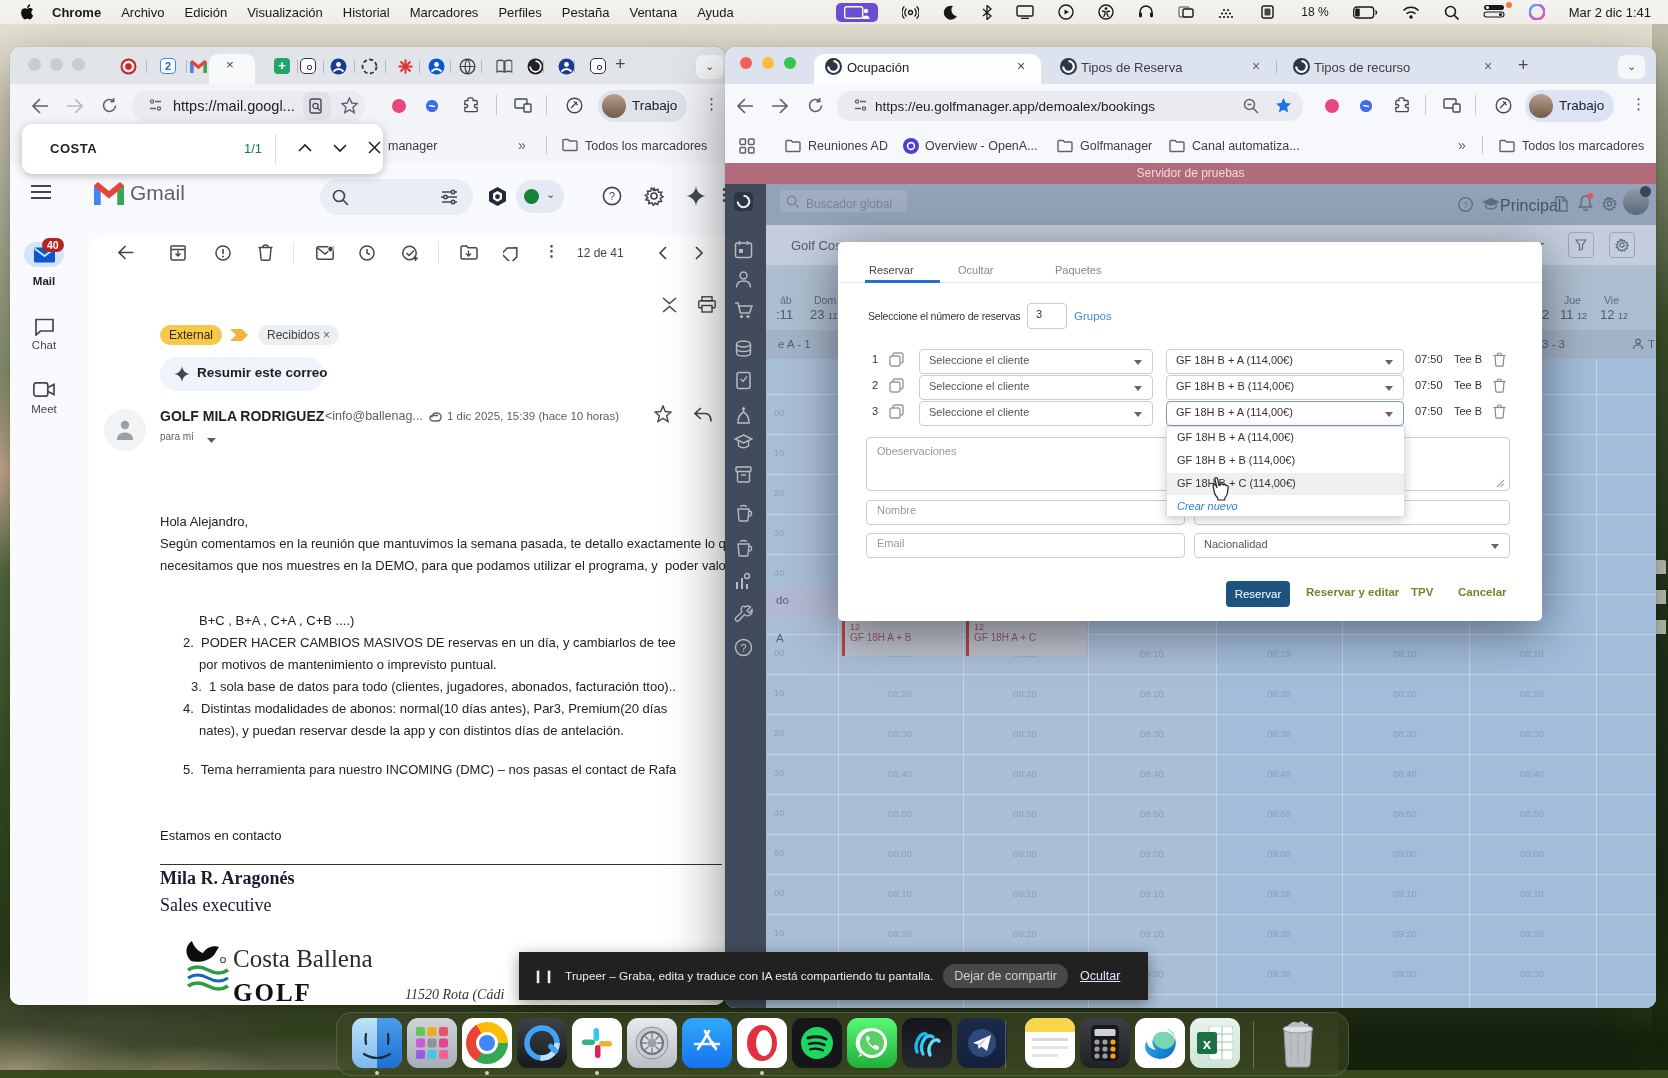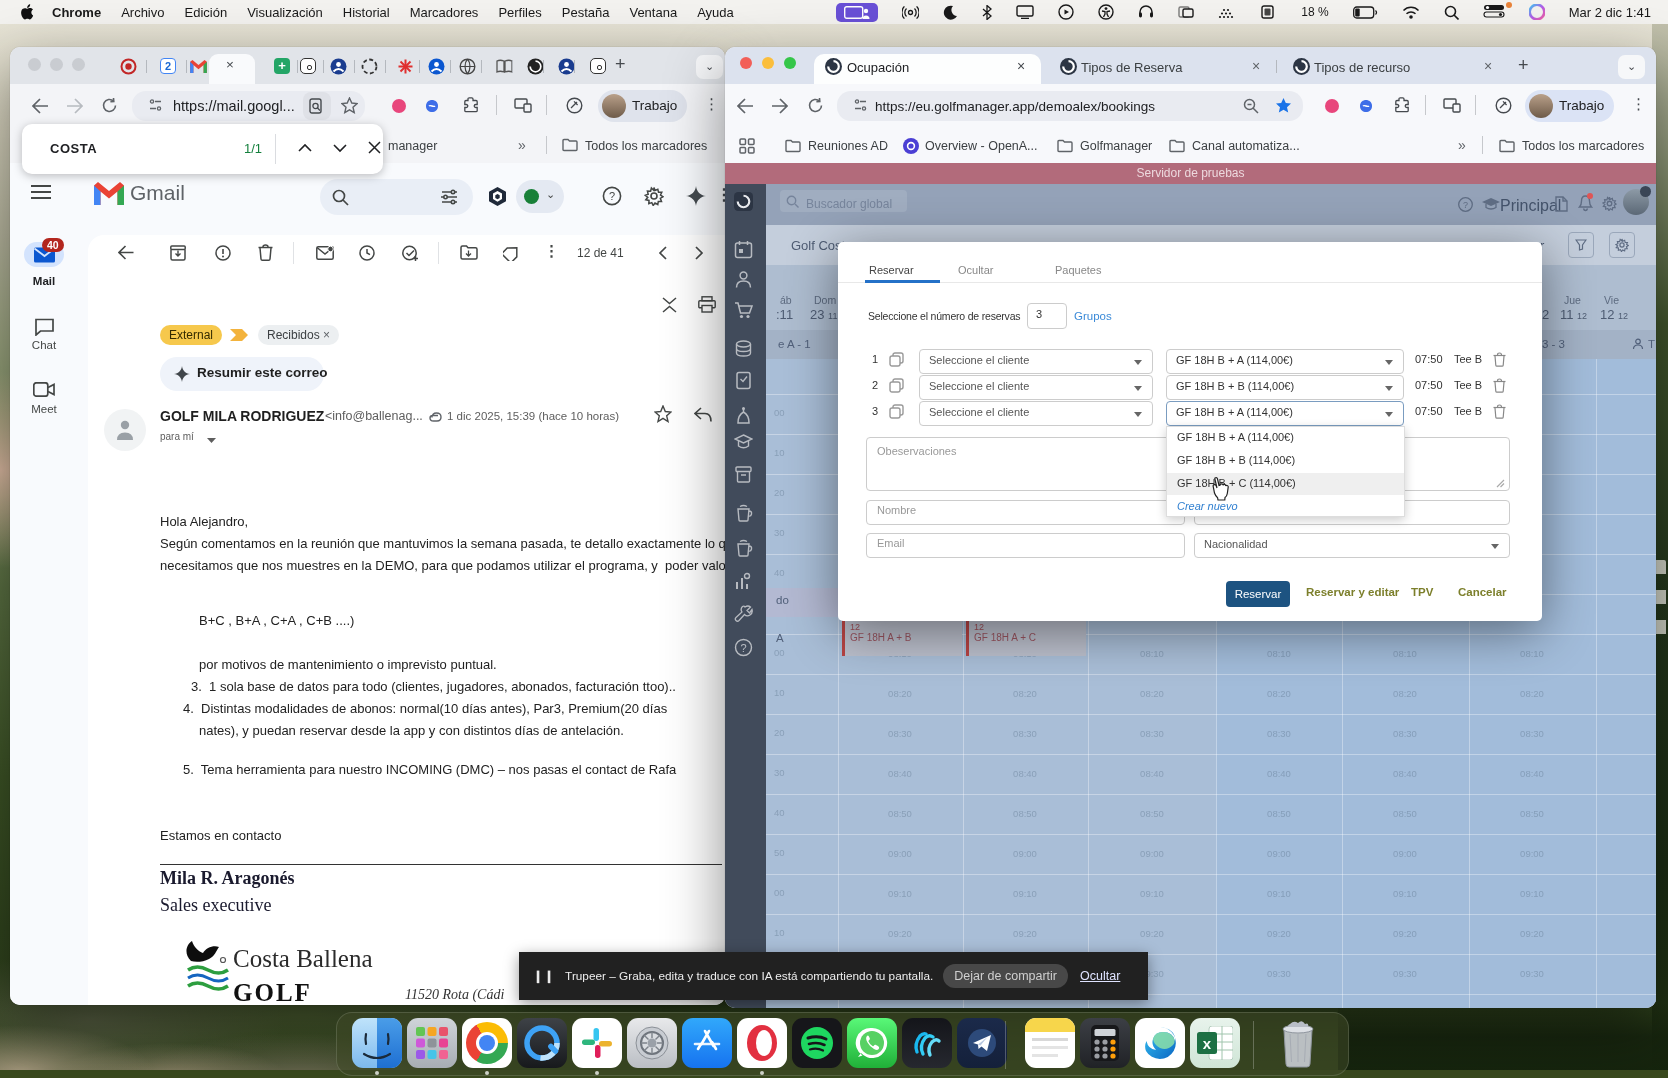--- a/index.html
+++ b/index.html
@@ -522,20 +522,21 @@
         </svg>
       <span class="abs" style="left:72px;top:196px;font-size:10px;color:#5e5e5e;">para mí</span>
       <svg class="abs" style="left:119px;top:203px" width="9" height="6" viewBox="0 0 9 6">
           <path d="M0 0 L4.5 5 L9 0 Z" fill="#5e5e5e"></path>
         </svg>
 
       <div class="em abs" style="left:72px;top:276px;white-space:nowrap;">Hola Alejandro,</div>
       <div class="em abs" style="left:72px;top:298px;white-space:nowrap;">Según comentamos en la reunión que mantuvimos la semana pasada, te detallo exactamente lo que</div>
       <div class="em abs" style="left:72px;top:320px;white-space:nowrap;">necesitamos que nos muestres en la DEMO, para que podamos utilizar el programa, y&nbsp; poder valorar</div>
       <div class="em abs" style="left:111px;top:375px;white-space:nowrap;">B+C , B+A , C+A , C+B ....)</div>
+      <div class="em abs" style="left:95px;top:397px;white-space:nowrap;">2.&nbsp; PODER HACER CAMBIOS MASIVOS DE reservas en un día, y cambiarlos de tee</div>
       <div class="em abs" style="left:111px;top:419px;white-space:nowrap;">por motivos de mantenimiento o imprevisto puntual.</div>
       <div class="em abs" style="left:95px;top:441px;white-space:nowrap;margin-left:8px;">3.&nbsp; 1 sola base de datos para todo (clientes, jugadores, abonados, facturación ttoo)..</div>
       <div class="em abs" style="left:95px;top:463px;white-space:nowrap;">4.&nbsp; Distintas modalidades de abonos: normal(10 días antes), Par3, Premium(20 días</div>
       <div class="em abs" style="left:111px;top:485px;white-space:nowrap;">nates), y puedan reservar desde la app y con distintos días de antelación.</div>
       <div class="em abs" style="left:95px;top:524px;white-space:nowrap;">5.&nbsp; Tema herramienta para nuestro INCOMING (DMC) – nos pasas el contact de Rafa</div>
       <div class="em abs" style="left:72px;top:590px;white-space:nowrap;">Estamos en contacto</div>
       <div class="abs" style="left:72px;top:629px;width:562px;height:1px;background:#333;"></div>
       <div class="abs" style="left:72px;top:633px;font-family:'Liberation Serif',serif;font-weight:bold;font-size:18px;color:#1a1a2e;">Mila R. Aragonés</div>
       <div class="abs" style="left:72px;top:660px;font-family:'Liberation Serif',serif;font-size:18px;color:#1a1a2e;">Sales executive</div>
 

